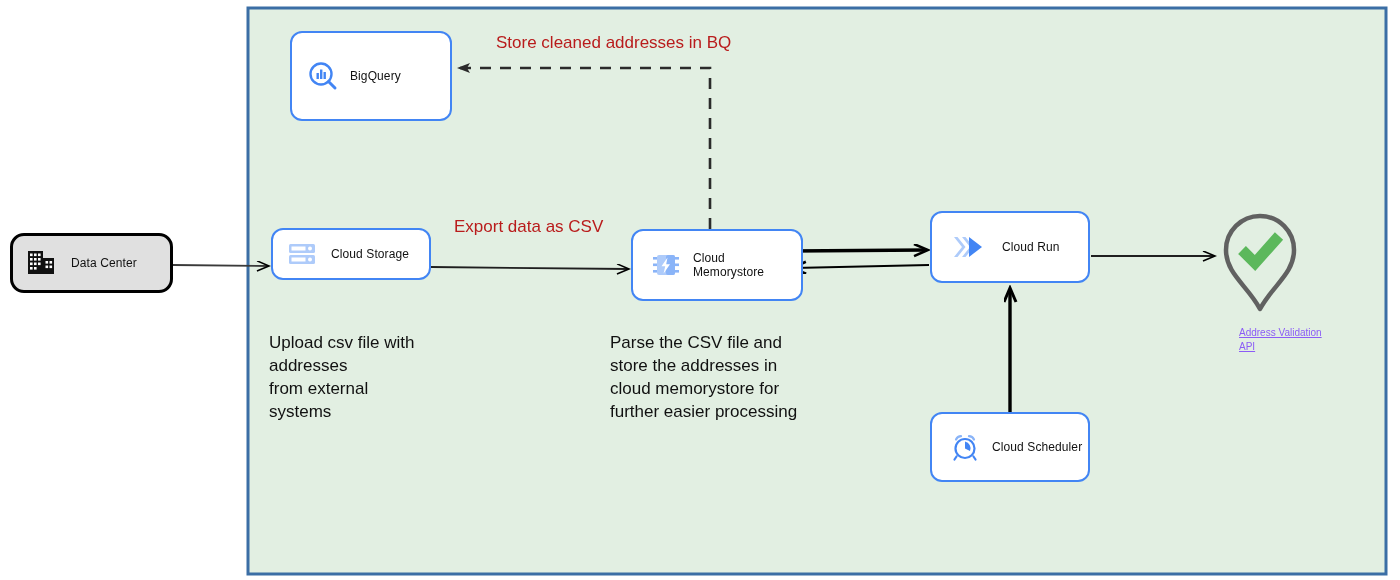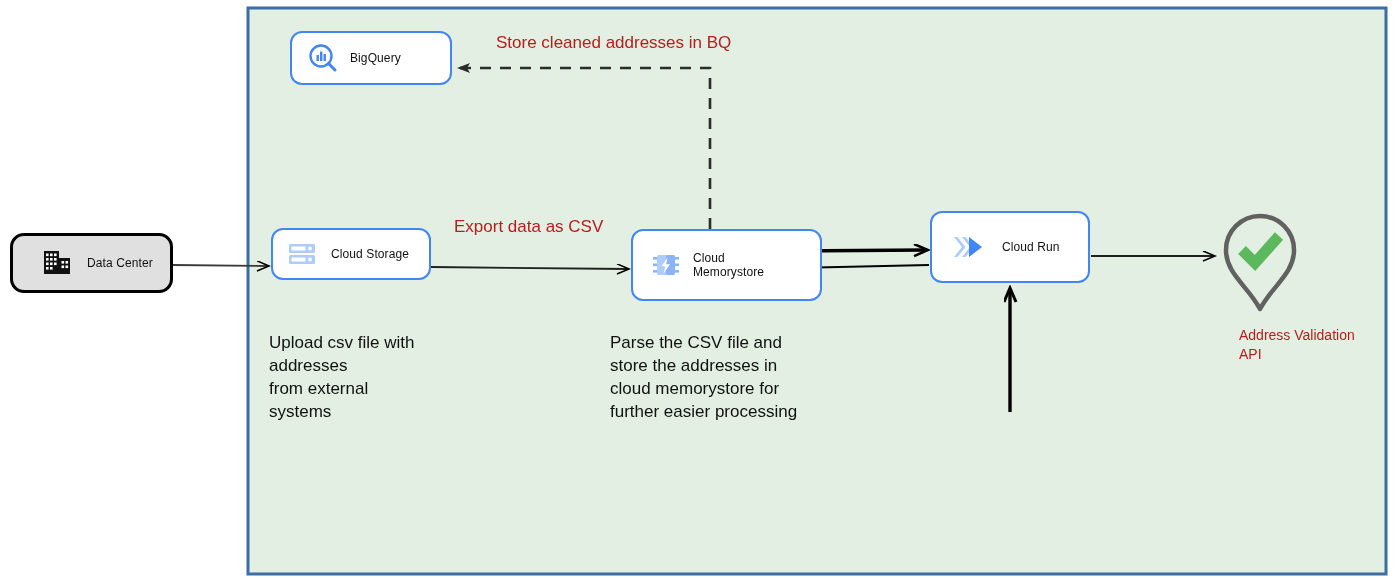--- a/index.html
+++ b/index.html
@@ -61,24 +61,25 @@
   }
   .edge-label {
     position: absolute;
     font-size: 17px;
     color: #b91c1c;
     line-height: 1.3;
     white-space: pre-line;
   }
   .ext-label {
     position: absolute;
-    font-size: 14px;
-    color: #b91c1c;
+    font-size: 10px;
+    color: #8b5cf6;
     line-height: 1.35;
     white-space: pre-line;
+    text-decoration: underline;
   }
 </style>
 </head>
 <body>
 
 <div id="canvas">
 
   <svg id="diagram-svg" viewBox="0 0 1400 580" xmlns="http://www.w3.org/2000/svg">
     <defs>
       <marker id="arrowOpen" markerWidth="16" markerHeight="16" refX="13" refY="5" orient="auto" markerUnits="userSpaceOnUse">
@@ -105,21 +106,21 @@
 
     <line x1="929" y1="265" x2="794" y2="268" stroke="#000000" stroke-width="1.8" marker-end="url(#arrowOpenThick)"></line>
 
     <line x1="1091" y1="256" x2="1214" y2="256" stroke="#1f1f1f" stroke-width="1.8" marker-end="url(#arrowOpen)"></line>
 
     <line x1="1010" y1="412" x2="1010" y2="290" stroke="#000000" stroke-width="3.4" marker-end="url(#arrowOpenUp)"></line>
 
     <path d="M710,229 L710,68 L458,68" fill="none" stroke="#2b2b2b" stroke-width="2.6" stroke-dasharray="11 9" marker-end="url(#arrowSolid)"></path>
   </svg>
 
-  <div class="node onprem" style="left:10px; top:233px; width:163px; height:60px; padding-left:30px; gap:16px;">
+  <div class="node onprem" style="left:10px; top:233px; width:163px; height:60px; padding-left:14px; gap:16px;">
     <span class="node-icon">
       <svg width="28" height="26" viewBox="0 0 28 26" xmlns="http://www.w3.org/2000/svg">
         <rect x="1" y="1" width="15" height="23" fill="#111111"></rect>
         <rect x="16" y="8" width="11" height="16" fill="#111111"></rect>
         <g fill="#ffffff">
           <rect x="3" y="3.5" width="2.6" height="2.6"></rect>
           <rect x="7" y="3.5" width="2.6" height="2.6"></rect>
           <rect x="11" y="3.5" width="2.6" height="2.6"></rect>
           <rect x="3" y="8" width="2.6" height="2.6"></rect>
           <rect x="7" y="8" width="2.6" height="2.6"></rect>
@@ -132,21 +133,21 @@
           <rect x="18.5" y="11" width="2.6" height="2.6"></rect>
           <rect x="22.5" y="11" width="2.6" height="2.6"></rect>
           <rect x="18.5" y="15.5" width="2.6" height="2.6"></rect>
           <rect x="22.5" y="15.5" width="2.6" height="2.6"></rect>
         </g>
       </svg>
     </span>
     <span class="node-label">Data Center</span>
   </div>
 
-  <div class="node" style="left:290px; top:31px; width:162px; height:54px; padding-left:16px; gap:12px;">
+  <div class="node" style="left:290px; top:31px; width:162px; height:90px; padding-left:16px; gap:12px;">
     <span class="node-icon">
       <svg width="30" height="30" viewBox="0 0 30 30" xmlns="http://www.w3.org/2000/svg">
         <circle cx="13" cy="13" r="10.5" fill="none" stroke="#4285f4" stroke-width="2.4"></circle>
         <g fill="#4285f4">
           <rect x="8.5" y="12" width="2.4" height="6"></rect>
           <rect x="12" y="8.5" width="2.4" height="9.5"></rect>
           <rect x="15.5" y="11" width="2.4" height="7"></rect>
         </g>
         <line x1="20.5" y1="20.5" x2="27" y2="27" stroke="#4285f4" stroke-width="3" stroke-linecap="round"></line>
       </svg>
@@ -161,21 +162,21 @@
         <rect x="2" y="15" width="26" height="9" rx="1.5" fill="#aecbfa"></rect>
         <rect x="4.5" y="6.5" width="14" height="4" fill="#ffffff"></rect>
         <rect x="4.5" y="17.5" width="14" height="4" fill="#ffffff"></rect>
         <circle cx="23" cy="8.5" r="2" fill="#ffffff"></circle>
         <circle cx="23" cy="19.5" r="2" fill="#ffffff"></circle>
       </svg>
     </span>
     <span class="node-label">Cloud Storage</span>
   </div>
 
-  <div class="node" style="left:631px; top:229px; width:191px; height:72px; padding-left:18px; gap:12px;">
+  <div class="node" style="left:631px; top:229px; width:172px; height:72px; padding-left:18px; gap:12px;">
     <span class="node-icon">
       <svg width="30" height="30" viewBox="0 0 30 30" xmlns="http://www.w3.org/2000/svg">
         <g fill="#8ab4f8">
           <rect x="2" y="7" width="4" height="2.6"></rect>
           <rect x="2" y="13.5" width="4" height="2.6"></rect>
           <rect x="2" y="20" width="4" height="2.6"></rect>
           <rect x="24" y="7" width="4" height="2.6"></rect>
           <rect x="24" y="13.5" width="4" height="2.6"></rect>
           <rect x="24" y="20" width="4" height="2.6"></rect>
         </g>
@@ -192,20 +193,33 @@
     <span class="node-icon">
       <svg width="34" height="28" viewBox="0 0 34 28" xmlns="http://www.w3.org/2000/svg">
         <path d="M2,4 L10,14 L2,24 L5.5,24 L13.5,14 L5.5,4 Z" fill="#aecbfa"></path>
         <path d="M10,4 L18,14 L10,24 L13.5,24 L21.5,14 L13.5,4 Z" fill="#aecbfa"></path>
         <path d="M17,4 L30,14 L17,24 Z" fill="#4285f4"></path>
       </svg>
     </span>
     <span class="node-label">Cloud Run</span>
   </div>
 
+  <div class="node" style="left:930px; top:412px; width:160px; height:70px; padding-left:18px; gap:12px;">
+    <span class="node-icon">
+      <svg width="30" height="30" viewBox="0 0 30 30" xmlns="http://www.w3.org/2000/svg">
+        <circle cx="15" cy="16.5" r="9.5" fill="none" stroke="#4285f4" stroke-width="2.2"></circle>
+        <path d="M15,16.5 L15,9.5 A7,7 0 0 1 20,19 Z" fill="#4285f4"></path>
+        <path d="M6,7.5 A6,6 0 0 1 11,4.2" fill="none" stroke="#8ab4f8" stroke-width="2.2" stroke-linecap="round"></path>
+        <path d="M24,7.5 A6,6 0 0 0 19,4.2" fill="none" stroke="#8ab4f8" stroke-width="2.2" stroke-linecap="round"></path>
+        <line x1="6.5" y1="24.5" x2="4.5" y2="27.5" stroke="#4285f4" stroke-width="2.2" stroke-linecap="round"></line>
+        <line x1="23.5" y1="24.5" x2="25.5" y2="27.5" stroke="#4285f4" stroke-width="2.2" stroke-linecap="round"></line>
+      </svg>
+    </span>
+    <span class="node-label">Cloud Scheduler</span>
+  </div>
 
   <div style="position:absolute; left:1218px; top:208px; width:84px; height:106px;">
     <span style="display:block;">
       <svg width="84" height="106" viewBox="0 0 84 106" xmlns="http://www.w3.org/2000/svg">
         <path d="M42,101 C30,78 8,66 8,42 A34,34 0 1 1 76,42 C76,66 54,78 42,101 Z" fill="none" stroke="#616161" stroke-width="4.5" stroke-linejoin="round"></path>
         <path d="M24,42 L37,55 L61,28" fill="none" stroke="#5cb85c" stroke-width="11" stroke-linecap="butt" stroke-linejoin="miter"></path>
       </svg>
     </span>
   </div>
   <div class="ext-label" style="left:1239px; top:326px; width:150px;">Address Validation

